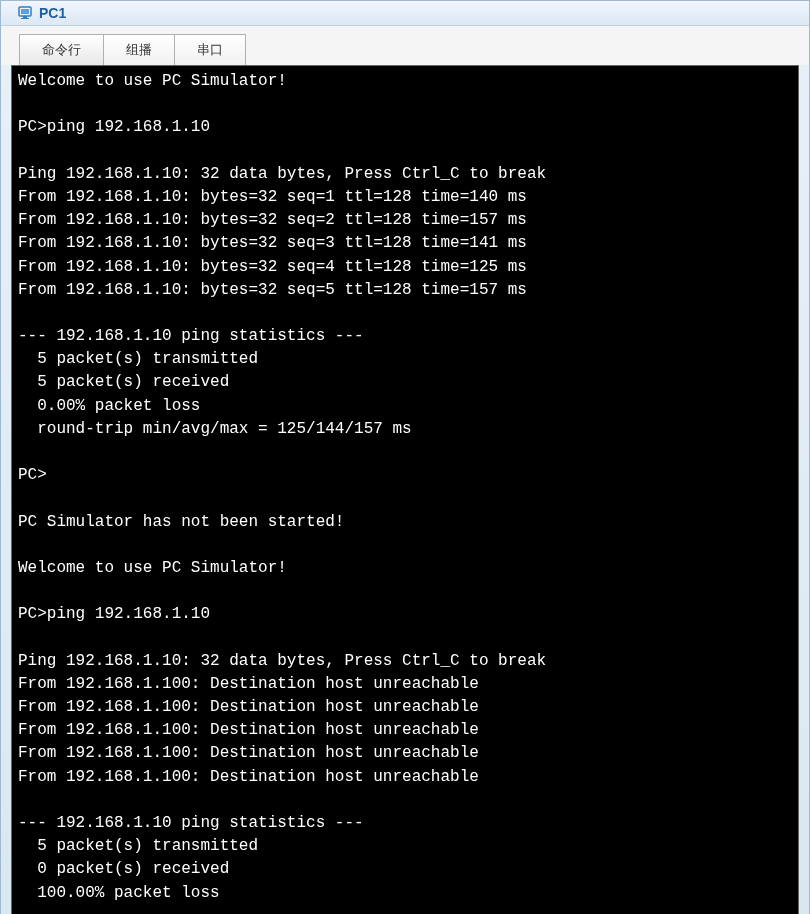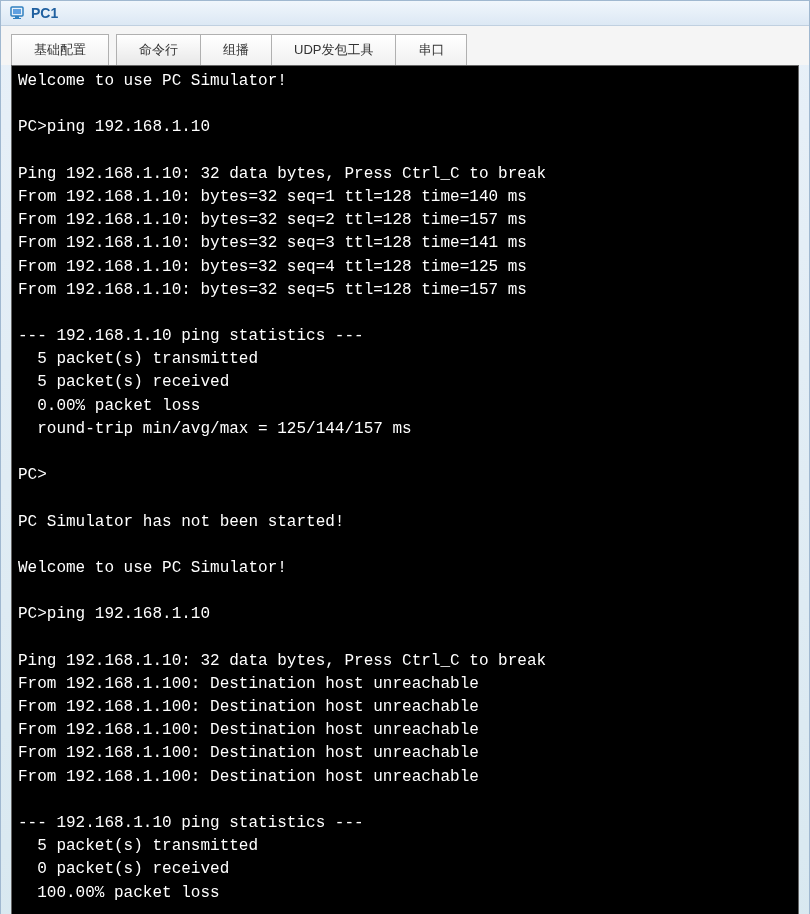--- a/index.html
+++ b/index.html
@@ -12,21 +12,21 @@
       background: #f0f0f0;
       width: 810px;
     }
     .window {
       background: linear-gradient(to bottom, #e8f0f8, #d8e8f0);
       border: 1px solid #a0b8d0;
     }
     .title-bar {
       display: flex;
       align-items: center;
-      padding: 4px 8px;
+      padding: 4px 16px;
       background: linear-gradient(to bottom, #f0f6fc, #dce8f4);
       border-bottom: 1px solid #c0d0e0;
     }
     .title-icon {
       width: 16px;
       height: 16px;
       margin-right: 6px;
       display: flex;
       align-items: center;
       justify-content: center;
@@ -82,24 +82,22 @@
         <rect x="2" y="2" width="12" height="9" rx="1" fill="none" stroke="#3080c0" stroke-width="1.5"></rect>
         <rect x="4" y="4" width="8" height="5" fill="#60a0e0"></rect>
         <rect x="6" y="11" width="4" height="2" fill="#3080c0"></rect>
         <rect x="4" y="13" width="8" height="1" fill="#3080c0"></rect>
       </svg>
     </span>
     <span class="title-text">PC1</span>
   </div>
 
   <div class="tabs">
-    <div class="tab">基础配置</div>
     <div class="tab active">命令行</div>
     <div class="tab">组播</div>
-    <div class="tab">UDP发包工具</div>
     <div class="tab">串口</div>
   </div>
 
   <div class="terminal" id="terminal">Welcome to use PC Simulator!
 
 PC&gt;ping 192.168.1.10
 
 Ping 192.168.1.10: 32 data bytes, Press Ctrl_C to break
 From 192.168.1.10: bytes=32 seq=1 ttl=128 time=140 ms
 From 192.168.1.10: bytes=32 seq=2 ttl=128 time=157 ms

